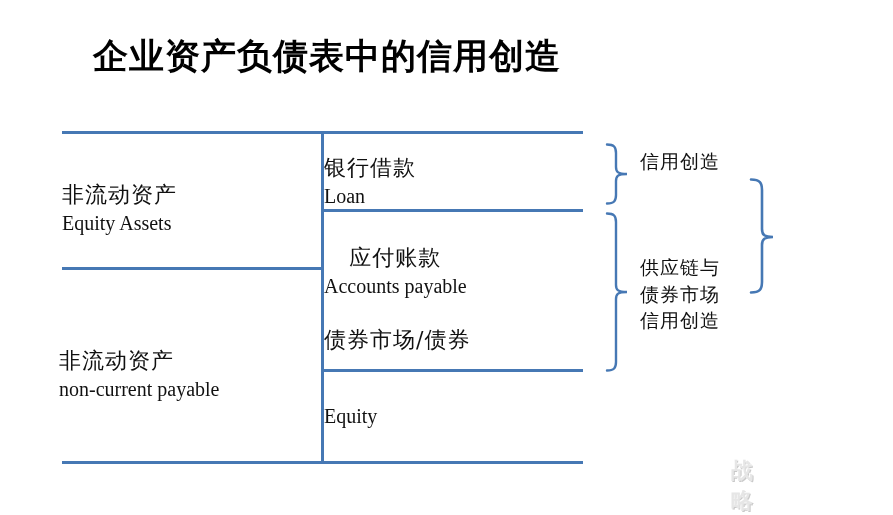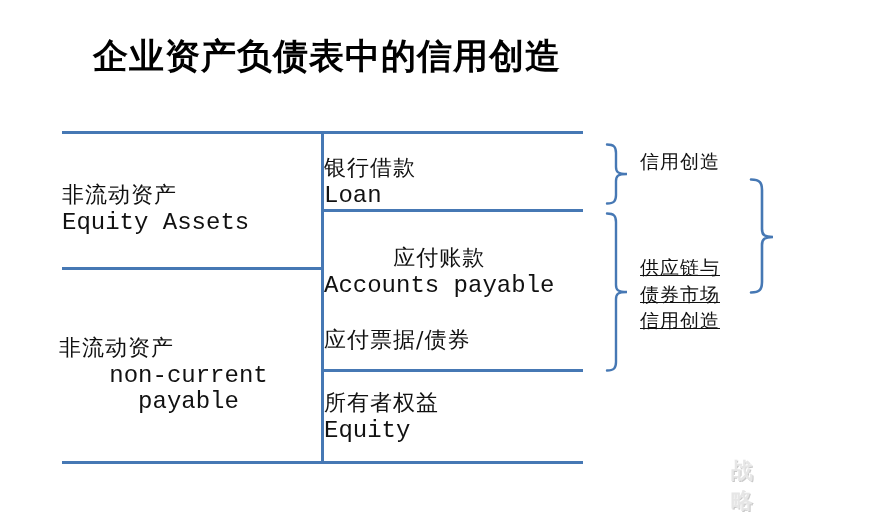--- a/index.html
+++ b/index.html
@@ -22,22 +22,22 @@
   
   .cell {
     position:absolute; display:flex; flex-direction:column;
     align-items:flex-start; justify-content:center; text-align:center;
   }
   .zh {
     font-family:"DejaVu Serif","Liberation Serif",serif;
     font-size:22px; line-height:30px; letter-spacing:1px; color:#111;
   }
   .en {
-    font-family:Liberation Mono, monospace;
-    font-size:24px; line-height:26px; color:#111;
+    font-family:Liberation Serif, serif;
+    font-size:20px; line-height:26px; color:#111;
   }
   .pair + .pair { margin-top:26px; }
   
   .brace { position:absolute; color:var(--line,#4678B4); }
   .brace svg { display:block; }
   
   .note {
     position:absolute; text-align:left;
     font-family:"DejaVu Serif","Liberation Serif",serif;
     color:#111; letter-spacing:1px;
@@ -84,26 +84,25 @@
     <span class="zh">银行借款</span>
     <span class="en">Loan</span>
   </div>
 
   <div class="cell" style="left:324px; top:220px; width:259px; height:157px;">
     <div class="pair">
       <div class="zh">应付账款</div>
       <div class="en">Accounts payable</div>
     </div>
     <div class="pair">
-      <div class="zh">应付票据/债券</div>
+      <div class="zh">债券市场/债券</div>
     </div>
   </div>
 
   <div class="cell" style="left:324px; top:371px; width:259px; height:90px;">
-    <span class="zh">所有者权益</span>
     <span class="en">Equity</span>
   </div>
 
   <span class="brace" style="left:604px; top:143px;">
     <svg width="26" height="62" viewBox="0 0 26 62" fill="none" stroke="currentColor" stroke-width="2.4" stroke-linecap="round">
       <path d="M3 1.5 C10 1.5 12 4 12 10 L12 24 C12 29 14 31 23 31 C14 31 12 33 12 38 L12 52 C12 58 10 60.5 3 60.5"></path>
     </svg>
   </span>
 
   <span class="brace" style="left:604px; top:212px;">
@@ -115,21 +114,21 @@
   <span class="brace" style="left:748px; top:178px;">
     <svg width="30" height="116" viewBox="0 0 30 116" fill="none" stroke="currentColor" stroke-width="2.6" stroke-linecap="round">
       <path d="M3 1.5 C12 1.5 14 5 14 12 L14 51 C14 57 16 59 27 59 C16 59 14 61 14 67 L14 104 C14 111 12 114.5 3 114.5"></path>
     </svg>
   </span>
 
   <div class="note note-sm" style="left:640px; top:148px;">
     <div>信用创造</div>
   </div>
 
-  <div class="note note-sm" style="left:640px; top:254px;text-decoration:underline;">
+  <div class="note note-sm" style="left:640px; top:254px;">
     <div>供应链与</div>
     <div>债券市场</div>
     <div>信用创造</div>
   </div>
 
   <div class="note note-lg" style="left:784px; top:223px;">债务杠杆</div>
 
   <div class="watermark">
     <span>
       <svg width="38" height="36" viewBox="0 0 38 36">

